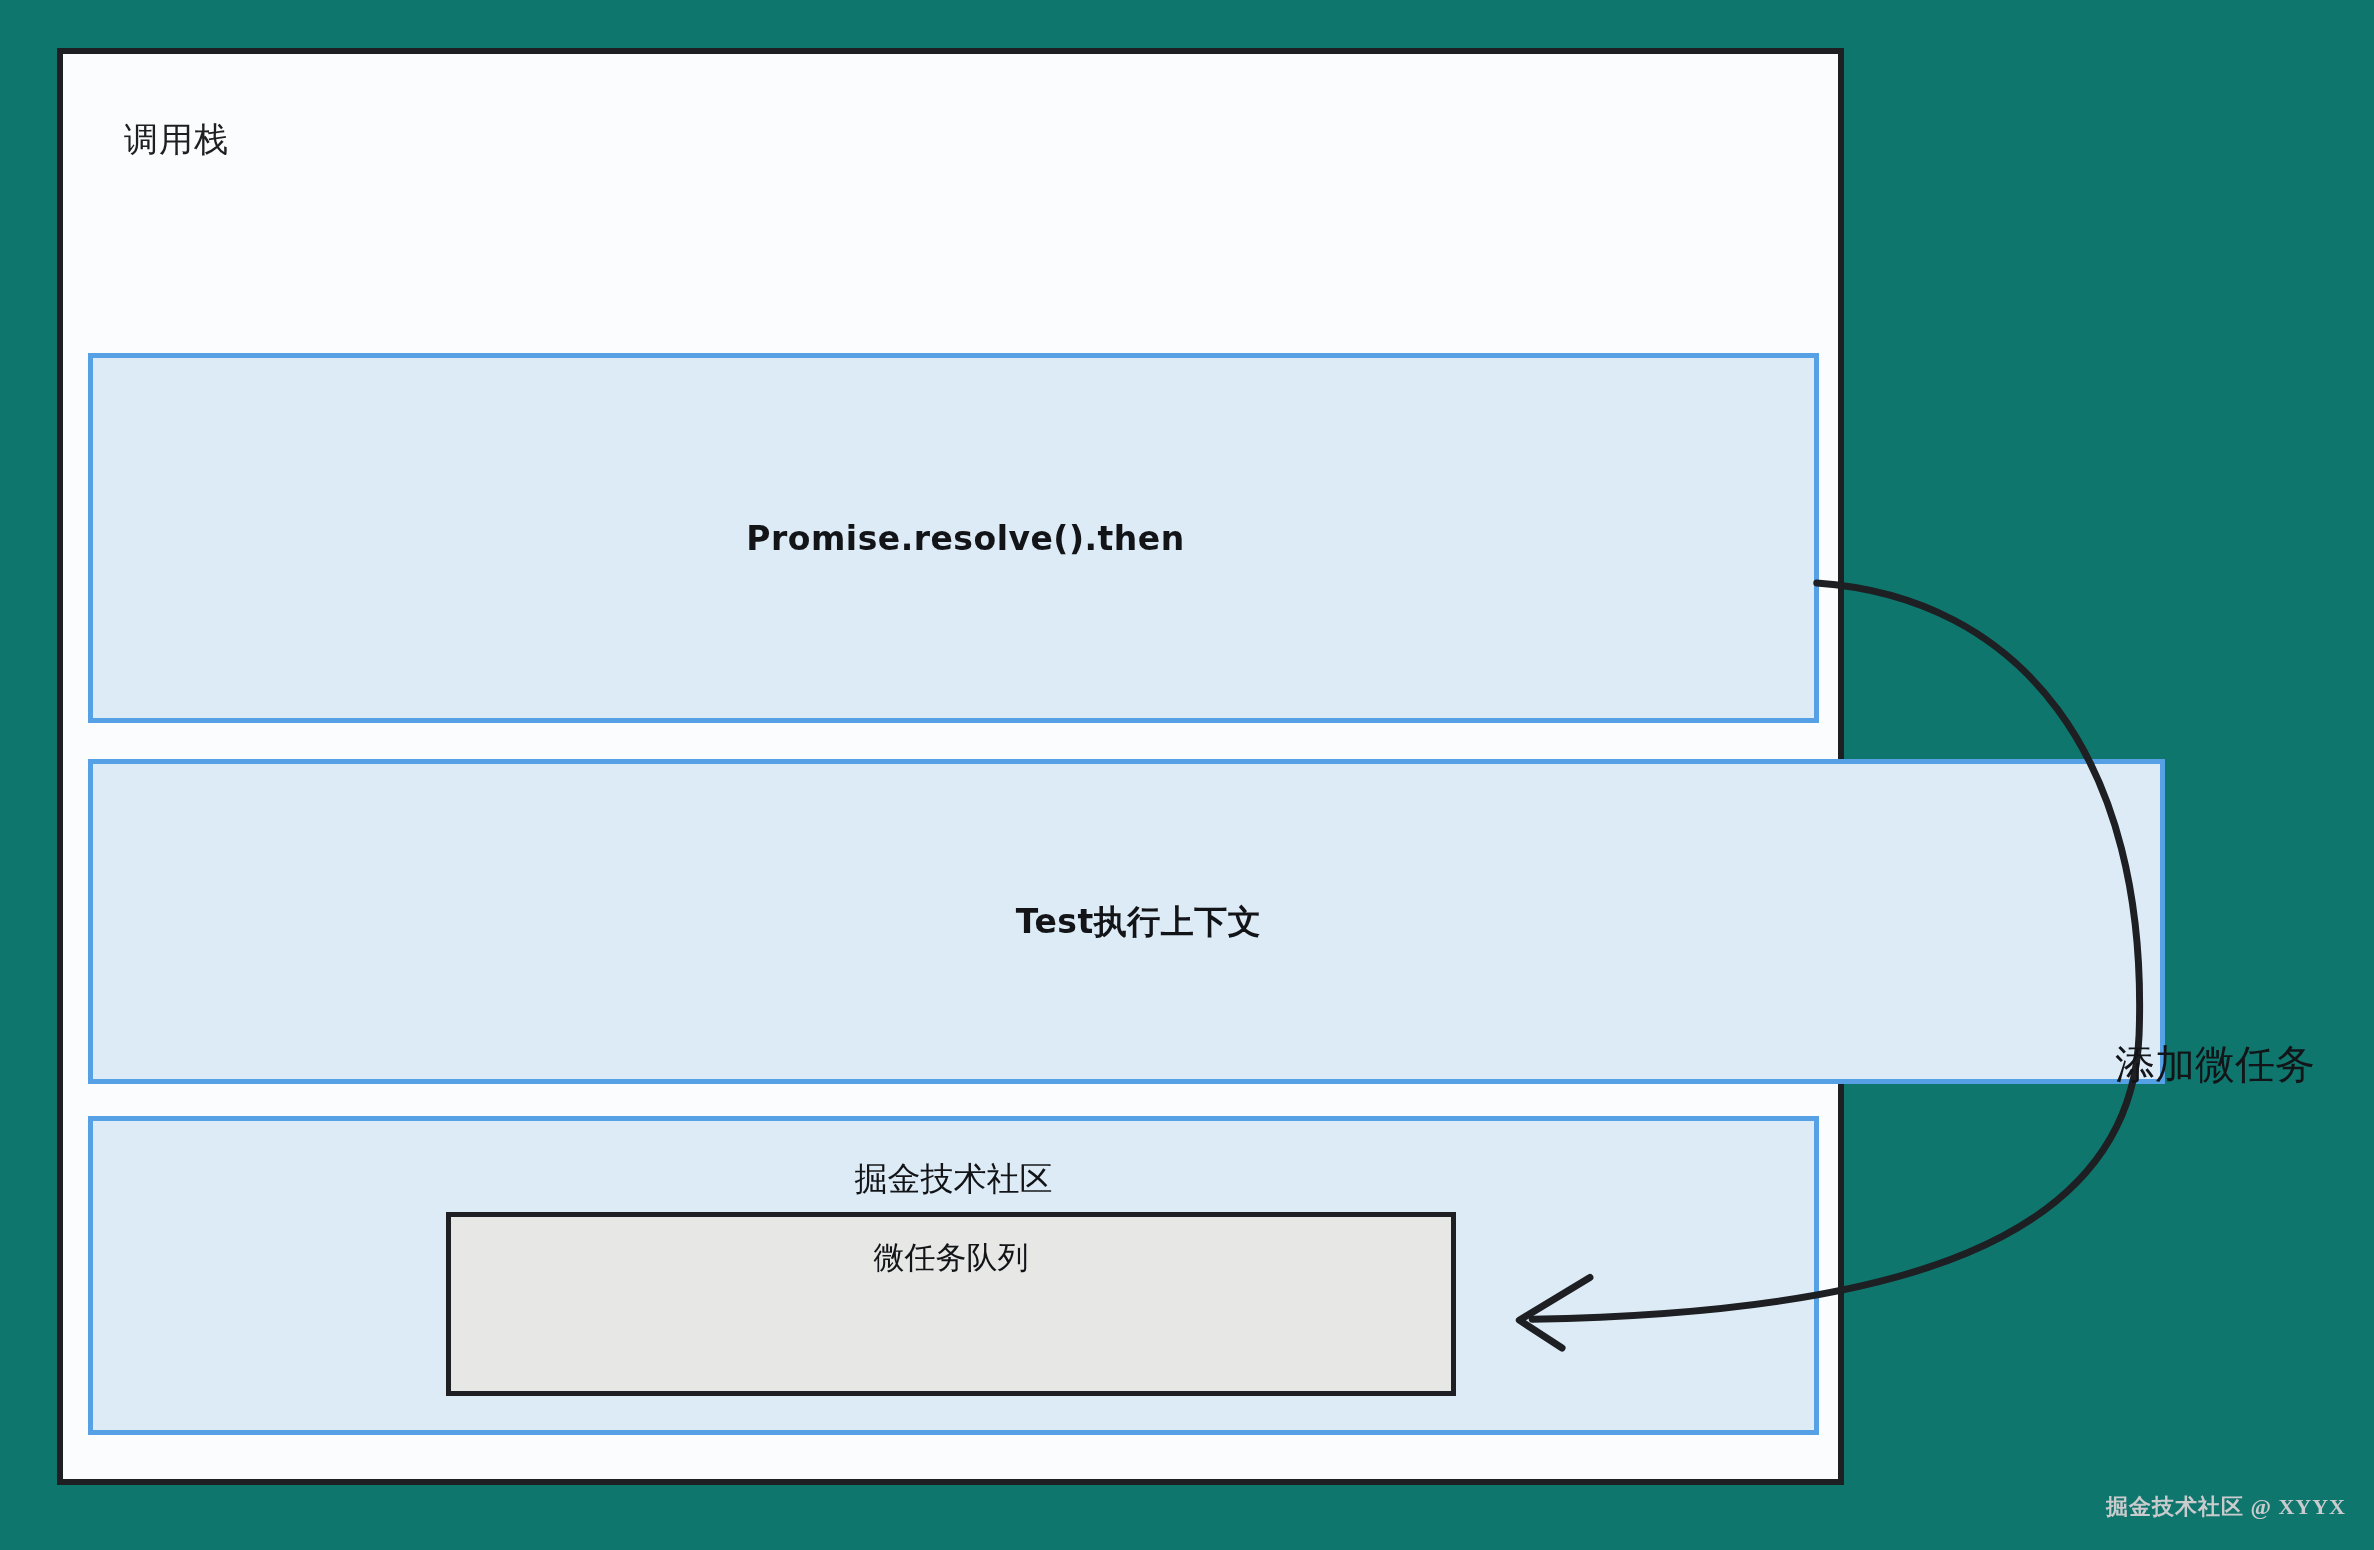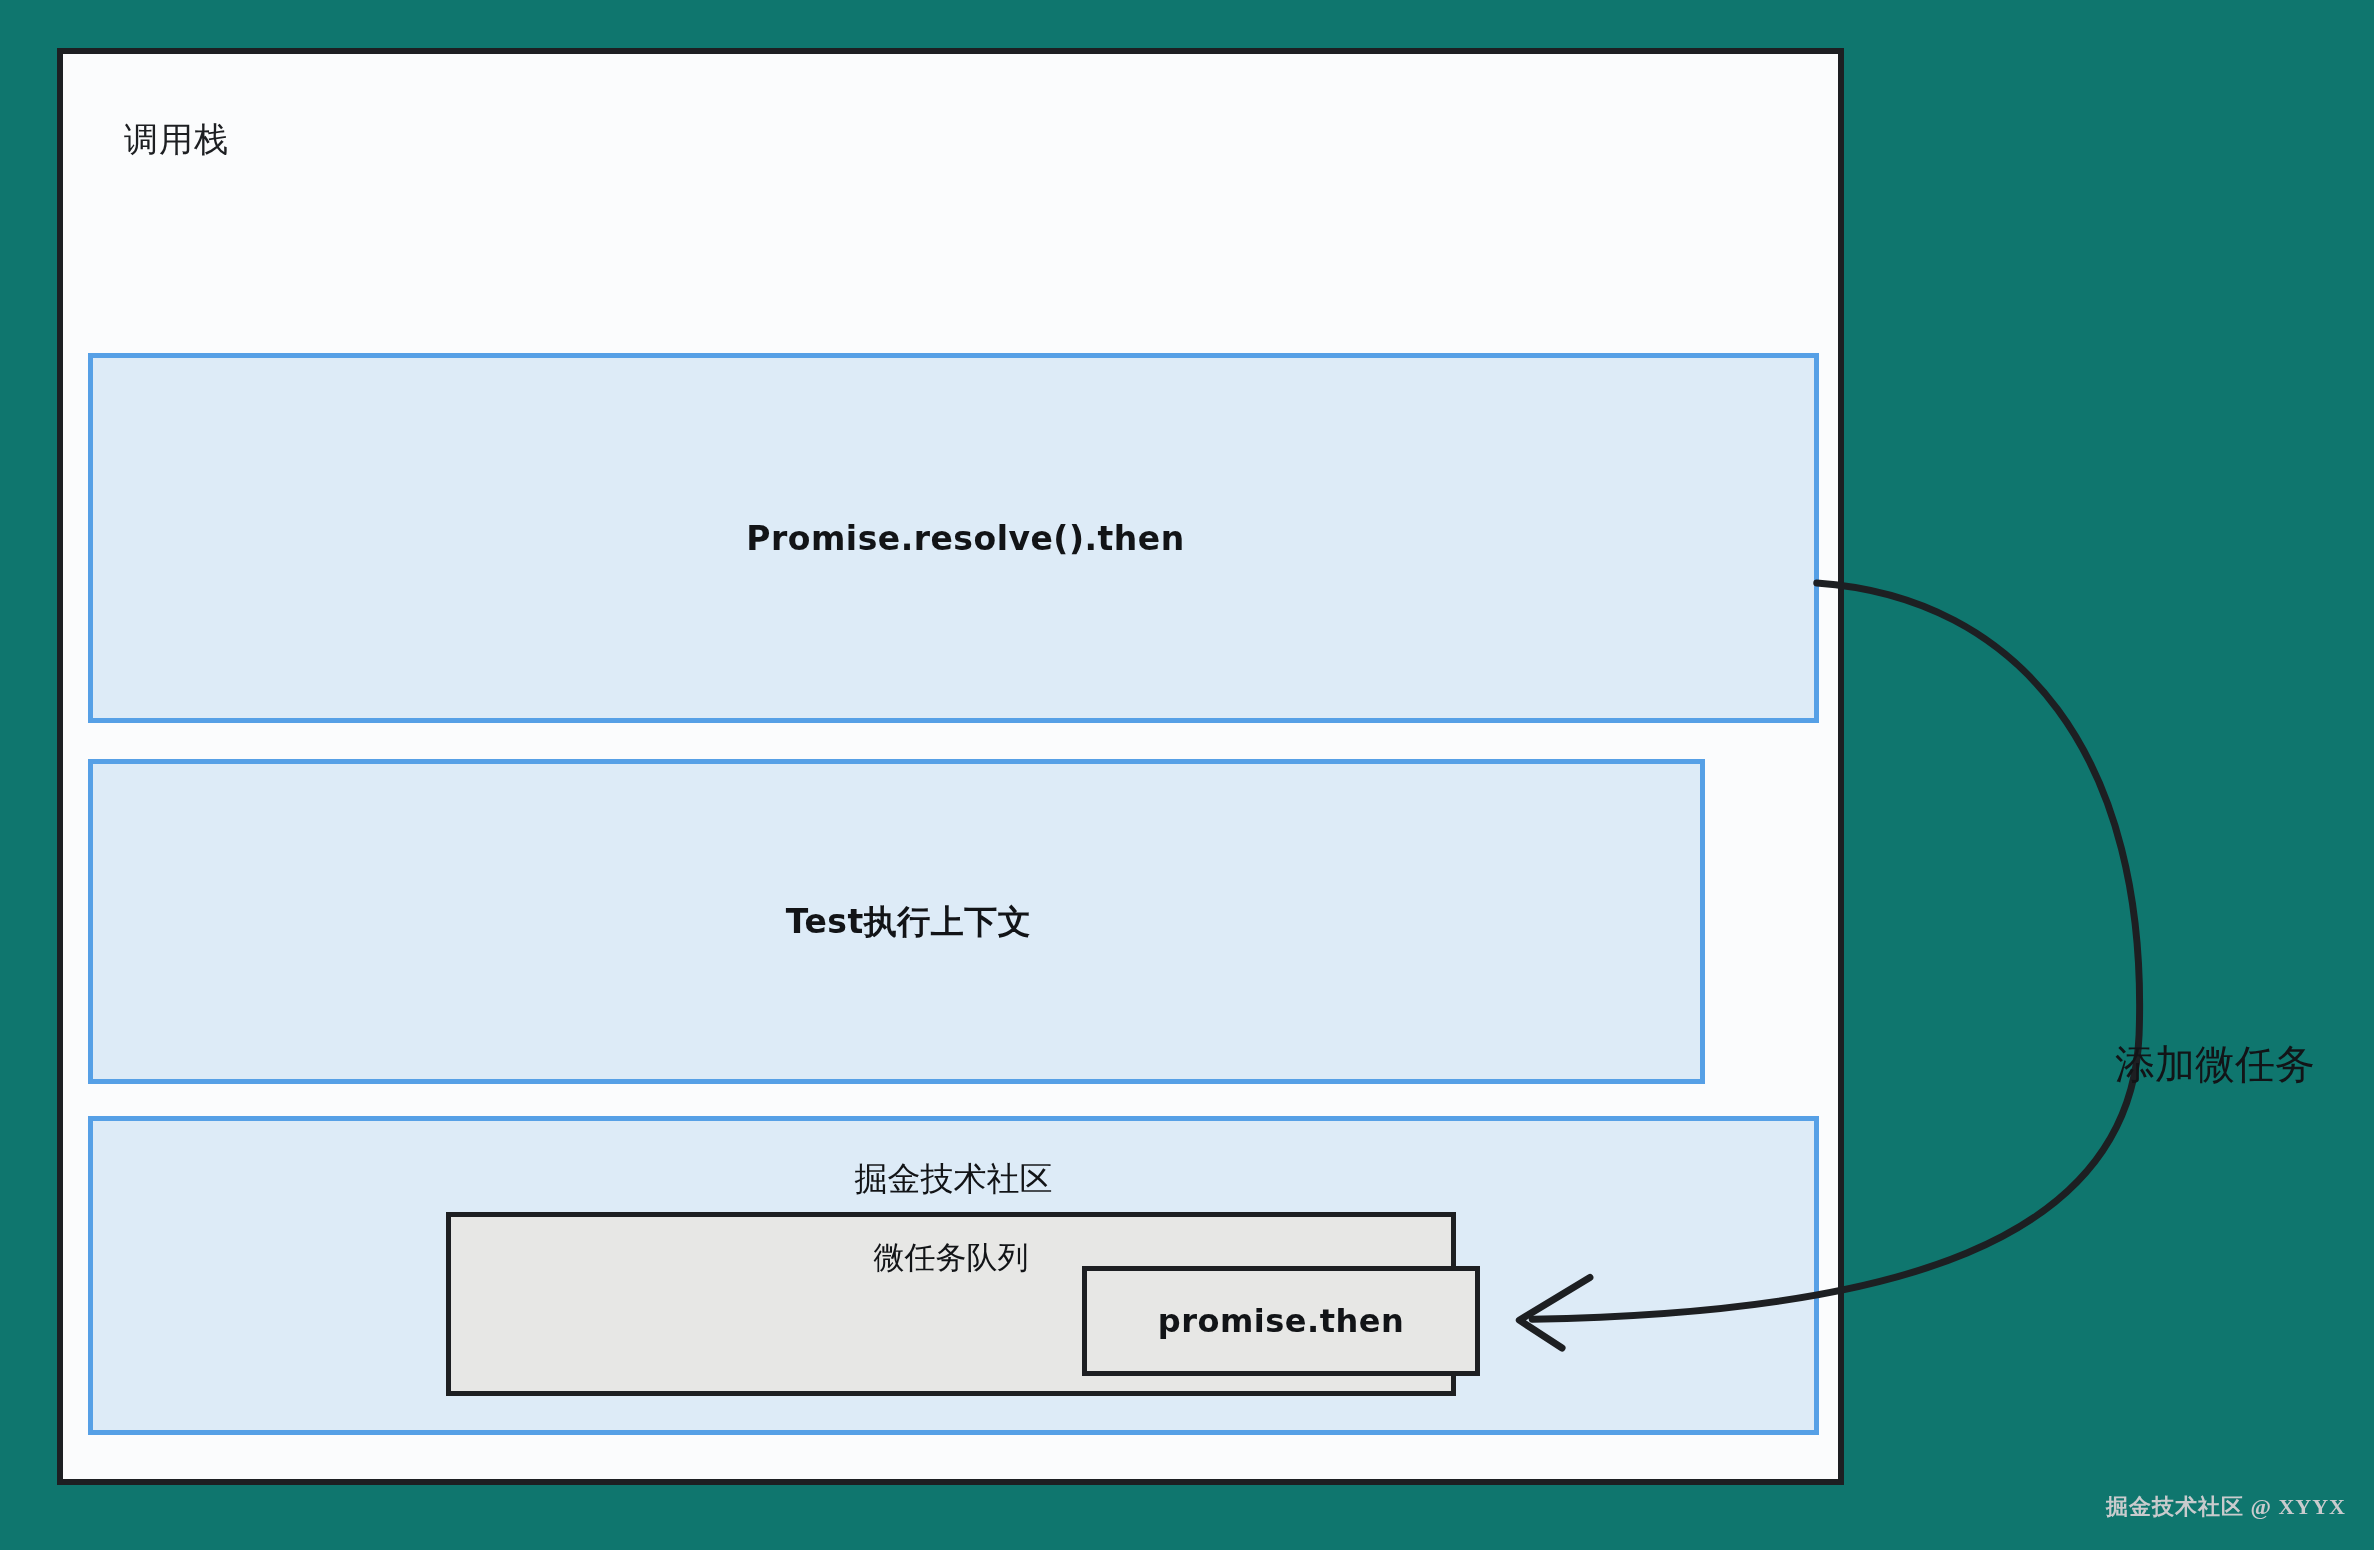--- a/index.html
+++ b/index.html
@@ -39,21 +39,21 @@
   }
 
   
   .ctx-box {
     position: absolute;
     background: #ddebf7;
     border: 5px solid #56a0e6;
     box-sizing: border-box;
   }
   #ctx-0 { left: 88px;  top: 353px;  width: 1731px; height: 370px; }
-  #ctx-1 { left: 88px;  top: 759px;  width: 1617px; height: 325px; }
+  #ctx-1 { left: 88px;  top: 759px;  width: 2077px; height: 325px; }
   #ctx-2 { left: 88px;  top: 1116px; width: 1731px; height: 319px; }
 
   .ctx-label {
     position: absolute;
     left: 0;
     right: 0;
     text-align: center;
     font-size: 33px;
     color: #121417;
     white-space: nowrap;
@@ -165,23 +165,20 @@
   </div>
 
   <div class="ctx-box" id="ctx-2">
     <div class="ctx-label top">掘金技术社区</div>
   </div>
 
   <div class="queue-box">
     <div class="queue-label">微任务队列</div>
   </div>
 
-  <div class="task-item">
-    <span>promise.then</span>
-  </div>
 
   <svg id="arrow-layer" viewBox="0 0 2386 1558">
     <path d="M 1826 586
              C 2030 600, 2160 760, 2150 1040
              C 2142 1250, 1900 1320, 1540 1326" fill="none" stroke="#1d1f22" stroke-width="7" stroke-linecap="round"></path>
     <path d="M 1598 1284 L 1527 1327 L 1570 1355" fill="none" stroke="#1d1f22" stroke-width="7" stroke-linecap="round" stroke-linejoin="round"></path>
   </svg>
 
   <div class="annotation">添加微任务</div>
 

